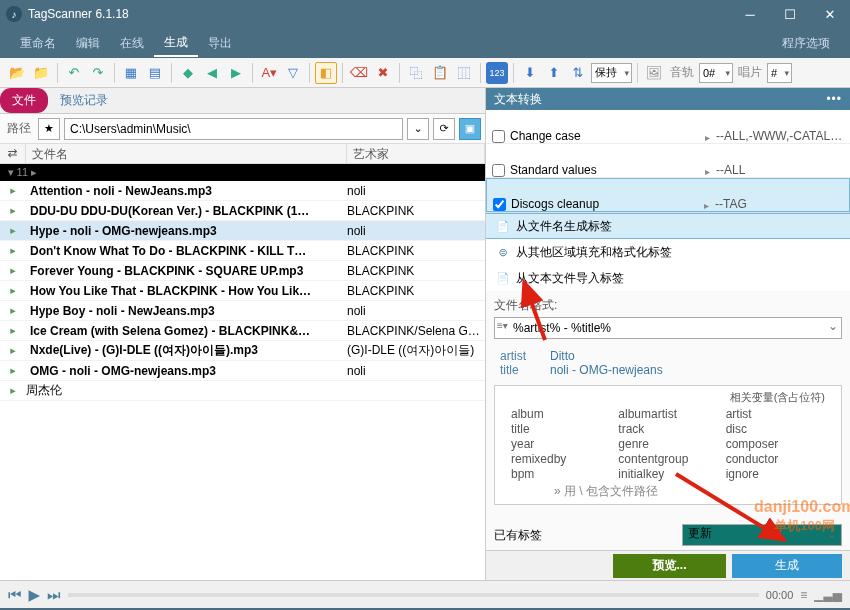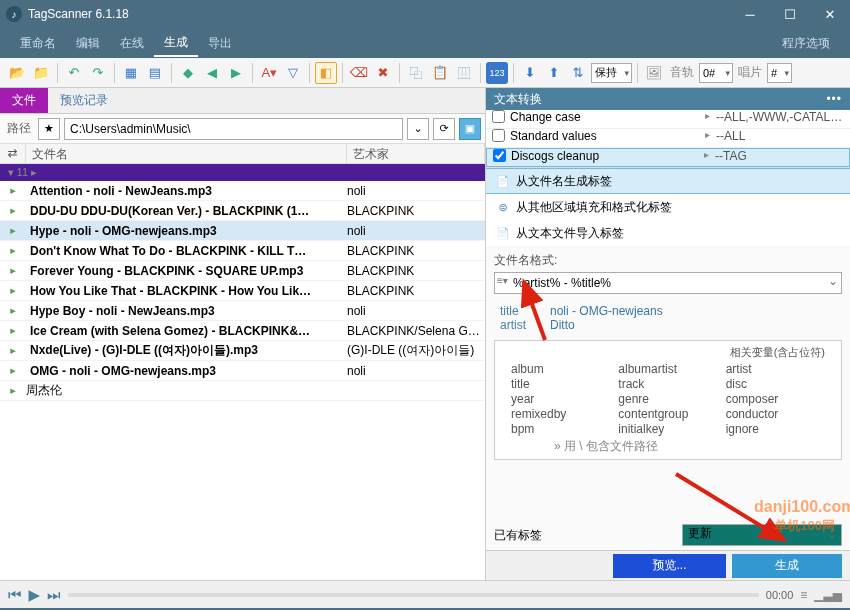--- a/index.html
+++ b/index.html
@@ -20,49 +20,49 @@
 .toolbar .sep { width: 1px; height: 20px; background: #ccc; margin: 0 3px; }
 .toolbar .combo { height: 20px; font-size: 11px; border: 1px solid #aaa; background: #fff; padding: 0 14px 0 3px; display: inline-flex; align-items: center; position: relative; }
 .toolbar .combo::after { content: "▾"; position: absolute; right: 2px; font-size: 9px; color: #666; }
 .toolbar .label { color: #888; margin: 0 3px; }
 
 .body { display: flex; height: 492px; }
 
 .left { width: 486px; border-right: 1px solid #ccc; display: flex; flex-direction: column; background: #fff; }
 .left-tabs { height: 26px; background: #f0f0f0; display: flex; border-bottom: 1px solid #ccc; }
 .left-tabs .tab { padding: 4px 12px; cursor: pointer; color: #47a; }
-.left-tabs .tab.active { background: #a21caf; color: #fff; }
+.left-tabs .tab.active { background: #be185d; color: #fff; border-radius: 11px; }
 
 .pathbar { height: 30px; display: flex; align-items: center; padding: 3px 4px; gap: 4px; border-bottom: 1px solid #ddd; background: #fafafa; }
 .pathbar .lbl { color: #666; margin: 0 3px; }
 .pathbar input { flex: 1; height: 22px; border: 1px solid #aaa; padding: 0 5px; font-size: 12px; }
 .pathbar .smbtn { width: 22px; height: 22px; border: 1px solid #aaa; background: #fff; display: flex; align-items: center; justify-content: center; cursor: pointer; font-size: 11px; }
 .pathbar .smbtn.blue { background: #5cb3e0; border-color: #3a93c0; color: #fff; }
 
 .filehdr { height: 20px; display: flex; background: #f5f5f5; border-bottom: 1px solid #ddd; }
 .filehdr .col { padding: 2px 6px; border-right: 1px solid #ddd; color: #555; }
 .filehdr .c0 { width: 26px; text-align: center; }
 .filehdr .c1 { flex: 1; }
 .filehdr .c2 { width: 138px; }
 
 .filelist { flex: 1; overflow-y: auto; }
-.grouprow { background: #4c1d95; padding: 2px 8px; color: #888; font-size: 11px; }
+.grouprow { background: #000000; padding: 2px 8px; color: #888; font-size: 11px; }
 .grouprow::before { content: "▾ "; }
 .filerow { display: flex; height: 20px; align-items: center; border-bottom: 1px solid #f2f2f2; }
 .filerow.sel { background: #d6e8f6; }
 .filerow .c0 { width: 26px; text-align: center; color: #5a9b5a; font-size: 11px; }
 .filerow .c1 { flex: 1; padding-left: 4px; white-space: nowrap; overflow: hidden; text-overflow: ellipsis; font-weight: bold; }
 .filerow .c2 { width: 138px; white-space: nowrap; overflow: hidden; text-overflow: ellipsis; }
 
 .right { flex: 1; display: flex; flex-direction: column; background: #fafafa; }
 .sectionhdr { height: 22px; background: #4a7f9e; color: #fff; display: flex; align-items: center; padding: 0 8px; }
 .sectionhdr .dots { margin-left: auto; letter-spacing: 1px; }
 
 .transforms { background: #fff; border-bottom: 1px solid #ddd; }
-.transforms .trow { display: flex; align-items: flex-start; height: 19px; padding: 0 6px; border-bottom: 1px solid #eee; }
+.transforms .trow { display: flex; align-items: flex-end; height: 34px; padding: 0 6px; border-bottom: 1px solid #eee; }
 .transforms .trow input[type=checkbox] { margin-right: 5px; }
 .transforms .trow .tname { flex: 1; }
 .transforms .trow .arr { color: #888; margin: 0 6px; font-size: 10px; }
 .transforms .trow .tval { width: 128px; color: #555; white-space: nowrap; overflow: hidden; text-overflow: ellipsis; }
 .transforms .trow.hl { background: #d5ecf9; border: 1px solid #7ab7dc; }
 
 .modes { background: #fff; }
 .modes .mrow { display: flex; align-items: center; height: 26px; padding: 0 10px; gap: 6px; }
 .modes .mrow.active { background: #d5ecf9; border-top: 1px solid #7ab7dc; border-bottom: 1px solid #7ab7dc; }
 .modes .micon { width: 14px; height: 14px; display: inline-flex; align-items: center; justify-content: center; font-size: 11px; color: #4a7f9e; }
@@ -82,21 +82,21 @@
 .vars-title { text-align: right; color: #555; font-size: 11px; margin-bottom: 2px; }
 .vars-grid { display: grid; grid-template-columns: repeat(3, 1fr); gap: 1px 8px; color: #555; }
 .vars-note { color: #888; margin-top: 2px; margin-left: 43px; }
 
 .bottom-block { margin-top: auto; padding: 4px 8px; display: flex; align-items: center; gap: 6px; }
 .bottom-block .sel { width: 160px; height: 22px; border: 1px solid #aaa; background: #0f766e; padding: 0 14px 0 5px; position: relative; }
 .bottom-block .sel::after { content: "⌄"; position: absolute; right: 4px; top: 2px; color: #666; }
 
 .actionbar { height: 30px; background: #f0f0f0; display: flex; align-items: center; padding: 0 8px; gap: 6px; border-top: 1px solid #ccc; }
 .actionbar .bigbtn { flex: 1; height: 24px; display: flex; align-items: center; justify-content: center; color: #fff; cursor: pointer; font-size: 12px; }
-.previewbtn { background: #1d4ed8; }
+.previewbtn { background: #4d7c0f; font-weight: bold; }
 .genbtn { background: #3498d0; }
 
 .playbar { height: 28px; background: #f0f0f0; border-top: 1px solid #ccc; display: flex; align-items: center; padding: 0 8px; gap: 7px; }
 .playbar .pbtn { color: #4a7f9e; font-size: 15px; cursor: pointer; }
 .playbar .track { flex: 1; height: 4px; background: #ddd; position: relative; }
 .playbar .time { color: #666; font-size: 11px; }
 .playbar .eq { color: #888; }
 
 .statusbar { height: 22px; background: #4a6d82; color: #cde; display: flex; align-items: center; padding: 0 10px; font-size: 11px; }
 
@@ -283,22 +283,22 @@
       </div>
 
     <div class="format-section">
       <div class="format-label">文件名格式:</div>
       <div class="format-input-row">
         <input class="format-input" value="%artist% - %title%" style="">
       </div>
     </div>
 
     <div class="preview-block" id="previewblock">
+        <div><span class="plabel">artist</span><span class="pval">Ditto</span></div>
         <div><span class="plabel">title</span><span class="pval">noli - OMG-newjeans</span></div>
-        <div><span class="plabel">artist</span><span class="pval">Ditto</span></div>
       </div>
 
     <div class="vars-block" style="position:relative">
       <div class="vars-title">相关变量(含占位符)</div>
       <div class="vars-grid" id="varsgrid">
           <span>album</span>
           <span>albumartist</span>
           <span>artist</span>
           <span>title</span>
           <span>track</span>

